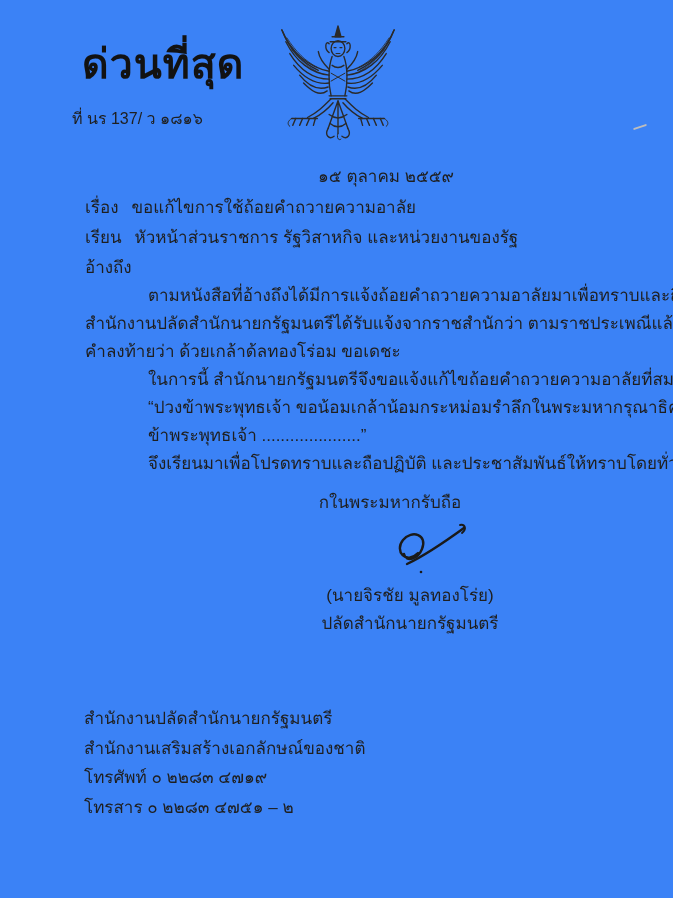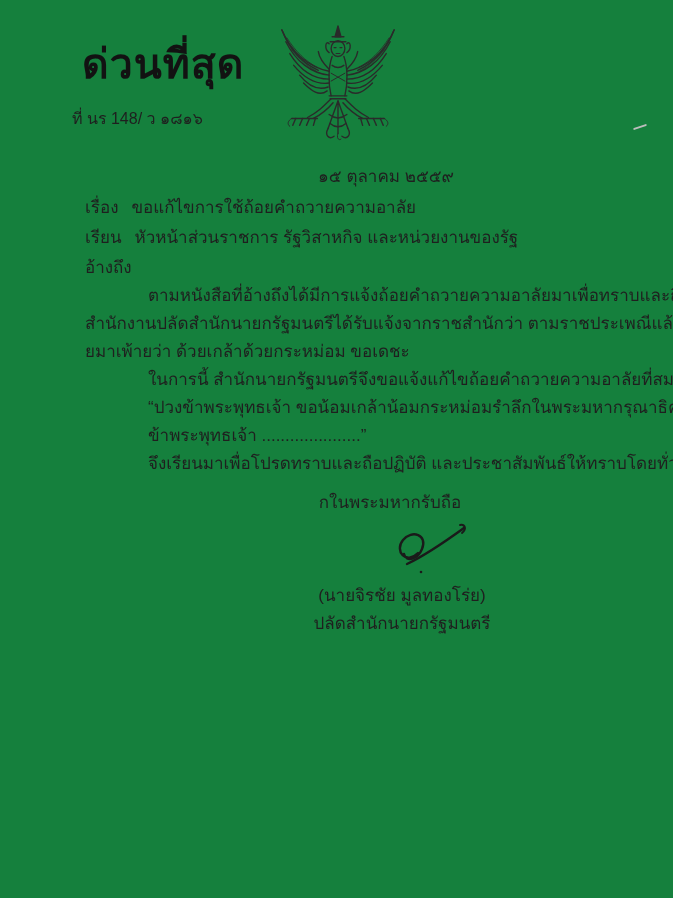--- a/index.html
+++ b/index.html
@@ -3,21 +3,21 @@
 <meta charset="utf-8">
 <style>
   * { margin: 0; padding: 0; box-sizing: border-box; }
   html, body { background: #e8e8e8; }
   body { font-family: "Liberation Sans", "DejaVu Sans", sans-serif; }
   .page {
     position: relative;
     width: 673px;
     height: 898px;
     margin: 0 auto;
-    background: #15803d;
+    background: #3b82f6;
     color: #1f1f1f;
     overflow: hidden;
   }
   .abs { position: absolute; }
 
   
   .urgency-stamp {
     left: 82px; top: 36px;
     font-size: 41px;
     font-weight: 800;
@@ -44,39 +44,39 @@
   .meta-text { flex: 1 1 auto; }
 
   
   .body-block { left: 85px; top: 282px; width: 572px; font-size: 17px; }
   .body-line { line-height: 28px; height: 28px; white-space: nowrap; }
   .indent { padding-left: 63px; }
 
   
   .closing { left: 300px; top: 488px; width: 180px; text-align: center; font-size: 17px; }
   .signature { left: 388px; top: 520px; width: 90px; height: 60px; }
-  .signer { left: 312px; top: 582px; width: 180px; text-align: center; font-size: 17px; line-height: 28px; }
+  .signer { left: 320px; top: 582px; width: 180px; text-align: center; font-size: 17px; line-height: 28px; }
 
   
   .footer { left: 84px; top: 704px; font-size: 17px; line-height: 29.5px; }
 
   
   .stray-mark {
     left: 633px; top: 126px; width: 14px; height: 2px;
     background: #bdbdbd; transform: rotate(-18deg); border-radius: 2px;
   }
 </style>
 </head>
 <body>
 
 <div class="page">
 
   <div class="abs urgency-stamp">ด่วนที่สุด</div>
 
-  <div class="abs ref-no">ที่ นร 148/ ว ๑๘๑๖</div>
+  <div class="abs ref-no">ที่ นร 137/ ว ๑๘๑๖</div>
 
   <div class="abs garuda">
     <svg viewBox="0 0 130 126" width="128" height="124" fill="none" stroke="#2a2a2a" stroke-width="1.4" stroke-linecap="round" stroke-linejoin="round">
       <defs>
         <g id="gside">
 
           <path d="M56,48 C36,44 18,30 8,6"></path>
           <path d="M56,52 C38,50 22,38 12,18"></path>
           <path d="M56,56 C40,56 26,46 16,30"></path>
           <path d="M56,60 C42,62 30,54 20,42"></path>
@@ -140,21 +140,21 @@
       <span class="meta-text">หัวหน้าส่วนราชการ รัฐวิสาหกิจ และหน่วยงานของรัฐ</span>
     </div>
     <div class="meta-row">
       <span class="meta-label">อ้างถึง</span>
     </div>
   </div>
 
   <div class="abs body-block">
     <div class="body-line indent">ตามหนังสือที่อ้างถึงได้มีการแจ้งถ้อยคำถวายความอาลัยมาเพื่อทราบและถือปฏิบัตินั้น</div>
     <div class="body-line">สำนักงานปลัดสำนักนายกรัฐมนตรีได้รับแจ้งจากราชสำนักว่า ตามราชประเพณีแล้ว ในกรณีนี้ไม่ควรที่จะมี</div>
-    <div class="body-line">ยมาเพ้ายว่า ด้วยเกล้าด้วยกระหม่อม ขอเดชะ</div>
+    <div class="body-line">คำลงท้ายว่า ด้วยเกล้าด้ลทองโร่อม ขอเดชะ</div>
     <div class="body-line indent">ในการนี้ สำนักนายกรัฐมนตรีจึงขอแจ้งแก้ไขถ้อยคำถวายความอาลัยที่สมควรใช้ ดังต่อไปนี้</div>
     <div class="body-line indent">“ปวงข้าพระพุทธเจ้า ขอน้อมเกล้าน้อมกระหม่อมรำลึกในพระมหากรุณาธิคุณหาที่สุดมิได้</div>
     <div class="body-line indent">ข้าพระพุทธเจ้า .....................”</div>
     <div class="body-line indent">จึงเรียนมาเพื่อโปรดทราบและถือปฏิบัติ และประชาสัมพันธ์ให้ทราบโดยทั่วกัน จักขอบคุณยิ่ง</div>
   </div>
 
   <div class="abs closing">กในพระมหากรับถือ</div>
 
   <div class="abs signature">
     <svg viewBox="0 0 90 60" width="90" height="60" fill="none" stroke="#1a1a1a" stroke-width="2.4" stroke-linecap="round">
@@ -163,14 +163,20 @@
       <path d="M72,5 C77,4 79,9 74,13" stroke-width="2"></path>
       <circle cx="33" cy="52" r="1.3" fill="#1a1a1a" stroke="none"></circle>
     </svg>
   </div>
 
   <div class="abs signer">
     <div>(นายจิรชัย มูลทองโร่ย)</div>
     <div>ปลัดสำนักนายกรัฐมนตรี</div>
   </div>
 
+  <div class="abs footer">
+    <div>สำนักงานปลัดสำนักนายกรัฐมนตรี</div>
+    <div>สำนักงานเสริมสร้างเอกลักษณ์ของชาติ</div>
+    <div>โทรศัพท์ ๐ ๒๒๘๓ ๔๗๑๙</div>
+    <div>โทรสาร ๐ ๒๒๘๓ ๔๗๕๑ – ๒</div>
+  </div>
 
 </div>
 
 </body></html>

